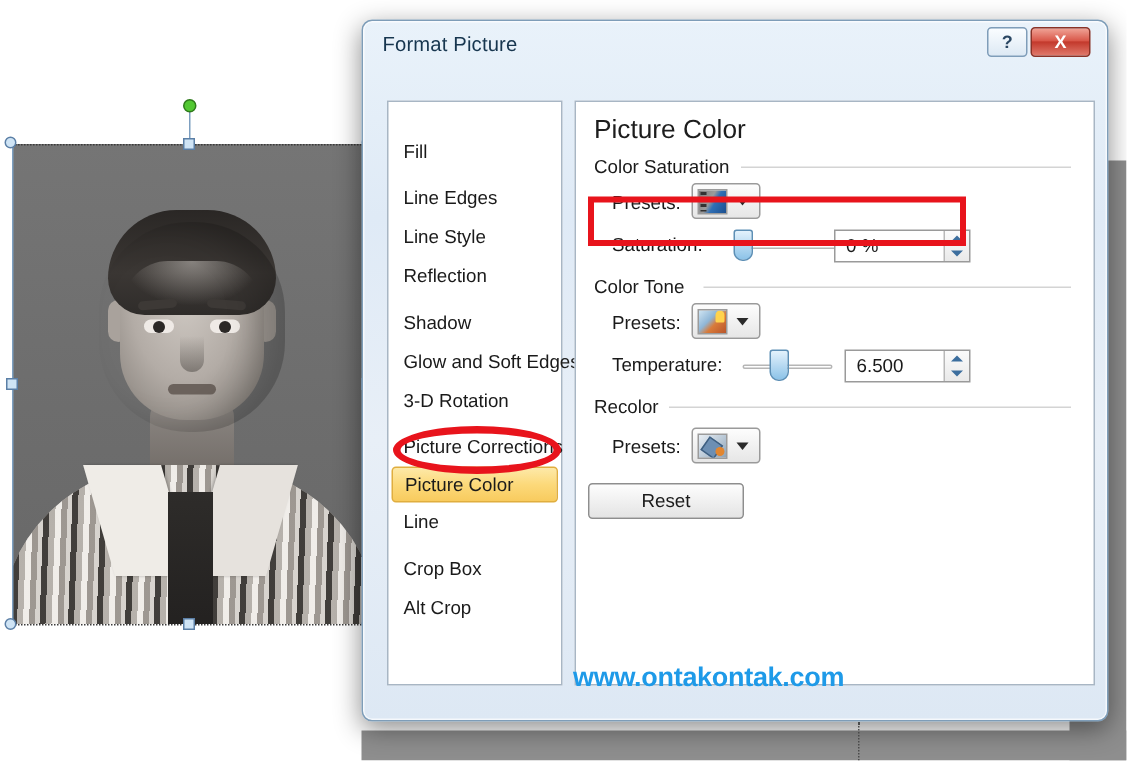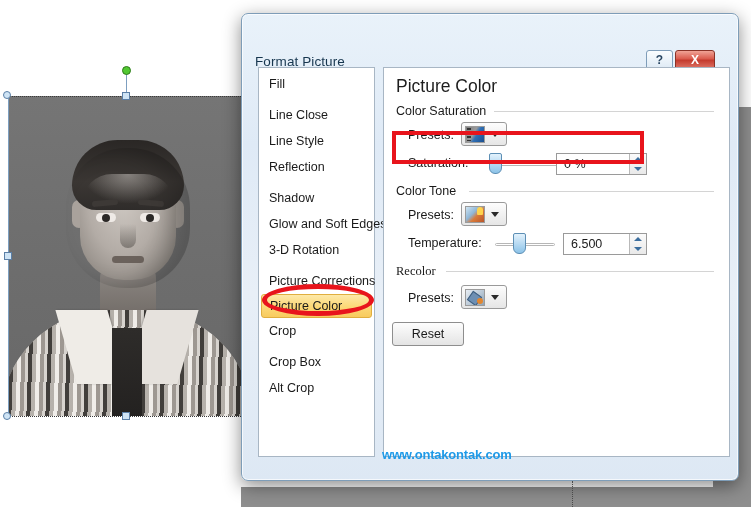--- a/index.html
+++ b/index.html
@@ -81,40 +81,40 @@
 
   
   #dialog{
     position:absolute;left:241px;top:13px;width:498px;height:468px;
     border-radius:7px;
     background:linear-gradient(180deg,#e9f2fa 0%,#dfeaf6 28%,#e8eff7 60%,#dde8f4 100%);
     border:1px solid #7e9db8;
     box-shadow:0 5px 18px rgba(0,0,0,.45), 0 0 0 1px rgba(255,255,255,.7) inset;
     box-sizing:border-box;
   }
-  #titlebar{position:absolute;left:0;top:0;right:16px;height:33px;margin-top:32px;}
+  #titlebar{position:absolute;left:0;top:0;right:4px;height:33px;}
   #title-text{
     position:absolute;left:13px;top:8px;font-size:13.5px;color:#17364f;
     letter-spacing:.1px;white-space:nowrap;
   }
   .sys-btn{
     position:absolute;top:4px;height:20px;border:1px solid #7f9db9;border-radius:3px;
     box-sizing:border-box;display:flex;align-items:center;justify-content:center;
     font-size:12px;font-weight:bold;cursor:default;
   }
   #help-btn{right:49px;width:27px;background:linear-gradient(180deg,#fafdff,#dde9f4);color:#2a4763;}
   #close-x-btn{right:7px;width:40px;background:linear-gradient(180deg,#f0a396 0%,#d9584a 45%,#c3392c 50%,#e0796b 100%);color:#ffffff;border-color:#8a3227;}
 
   
   #dlg-body{position:absolute;left:8px;top:33px;right:8px;bottom:8px;}
 
   #sidebar{
     position:absolute;left:8px;top:20px;width:117px;height:390px;
     background:#ffffff;border:1px solid #a8b6c4;box-sizing:border-box;
-    padding-top:3px;
+    padding-top:20px;
   }
   .side-item{
     position:relative;height:26px;line-height:26px;padding-left:10px;
     font-size:12.5px;color:#1a1a1a;white-space:nowrap;box-sizing:border-box;cursor:default;
   }
   .side-item.gap{margin-top:5px;}
   .side-item.selected{
     background:linear-gradient(180deg,#fde9a8 0%,#fcd97a 50%,#f8cb5e 100%);
     border:1px solid #e0ae3f;border-radius:3px;margin:0 2px;padding-left:8px;height:24px;line-height:22px;
   }
@@ -180,30 +180,30 @@
   .tri-up{width:0;height:0;border-left:4px solid transparent;border-right:4px solid transparent;border-bottom:4px solid #3c6e9e;}
   .tri-dn{width:0;height:0;border-left:4px solid transparent;border-right:4px solid transparent;border-top:4px solid #3c6e9e;}
 
   
   #sat-highlight{
     position:absolute;left:392px;top:131px;width:252px;height:33px;
     border:4px solid #e8141c;box-sizing:border-box;pointer-events:none;
   }
 
   #reset-btn{
-    position:absolute;left:8px;top:254px;width:72px;height:24px;
+    position:absolute;left:8px;top:254px;width:104px;height:24px;
     background:linear-gradient(180deg,#fdfdfd,#e4e4e4);
     border:1px solid #8e8e8e;border-radius:3px;box-sizing:border-box;
     display:flex;align-items:center;justify-content:center;
     font-size:12.5px;color:#1a1a1a;cursor:default;
   }
 
   #watermark{
     position:absolute;left:132px;bottom:10px;
-    font-size:13px;font-weight:bold;color:#1e9ae8;letter-spacing:-.2px;
+    font-size:18px;font-weight:bold;color:#1e9ae8;letter-spacing:-.2px;
   }
   #close-btn{
     position:absolute;right:4px;bottom:6px;width:73px;height:23px;
     background:linear-gradient(180deg,#fcfcfc,#dfdfdf);
     border:1px solid #4a7ea8;border-radius:3px;box-sizing:border-box;
     display:flex;align-items:center;justify-content:center;
     font-size:12.5px;color:#1a1a1a;cursor:default;
     box-shadow:0 0 0 1px #ffffff inset;
   }
 
@@ -265,29 +265,29 @@
     <div id="titlebar">
       <div id="title-text">Format Picture</div>
       <div class="sys-btn" id="help-btn">?</div>
       <div class="sys-btn" id="close-x-btn">X</div>
     </div>
 
     <div id="dlg-body">
 
       <div id="sidebar">
         <div class="side-item">Fill</div>
-        <div class="side-item gap">Line Close</div>
+        <div class="side-item gap">Line Edges</div>
         <div class="side-item">Line Style</div>
         <div class="side-item">Reflection</div>
         <div class="side-item gap">Shadow</div>
         <div class="side-item">Glow and Soft Edges</div>
         <div class="side-item">3-D Rotation</div>
         <div class="side-item gap">Picture Corrections</div>
         <div class="side-item selected">Picture Color</div>
-        <div class="side-item">Crop</div>
+        <div class="side-item">Line</div>
         <div class="side-item gap">Crop Box</div>
         <div class="side-item">Alt Crop</div>
       </div>
 
       <div id="pane">
         <div id="pane-title">Picture Color</div>
 
         <div class="group-label" style="left:12px;top:36px;">Color Saturation</div>
         <div class="group-rule" style="left:110px;top:43px;width:220px;"></div>
 
@@ -329,21 +329,21 @@
           <span class="spin-btns">
             <span class="spin-up">
                 <i class="tri-up"></i>
               </span>
             <span class="spin-dn">
                 <i class="tri-dn"></i>
               </span>
           </span>
         </div>
 
-        <div class="group-label" style="left:12px;top:196px;font-family:Liberation Serif, serif;">Recolor</div>
+        <div class="group-label" style="left:12px;top:196px;">Recolor</div>
         <div class="group-rule" style="left:62px;top:203px;width:268px;"></div>
 
         <div class="field-label" style="left:24px;top:223px;">Presets:</div>
         <div class="preset-btn" style="left:77px;top:217px;">
           <span class="preset-ico ico-recolor"></span>
           <span class="preset-arrow"></span>
         </div>
 
         <div id="reset-btn">Reset</div>
       </div>

